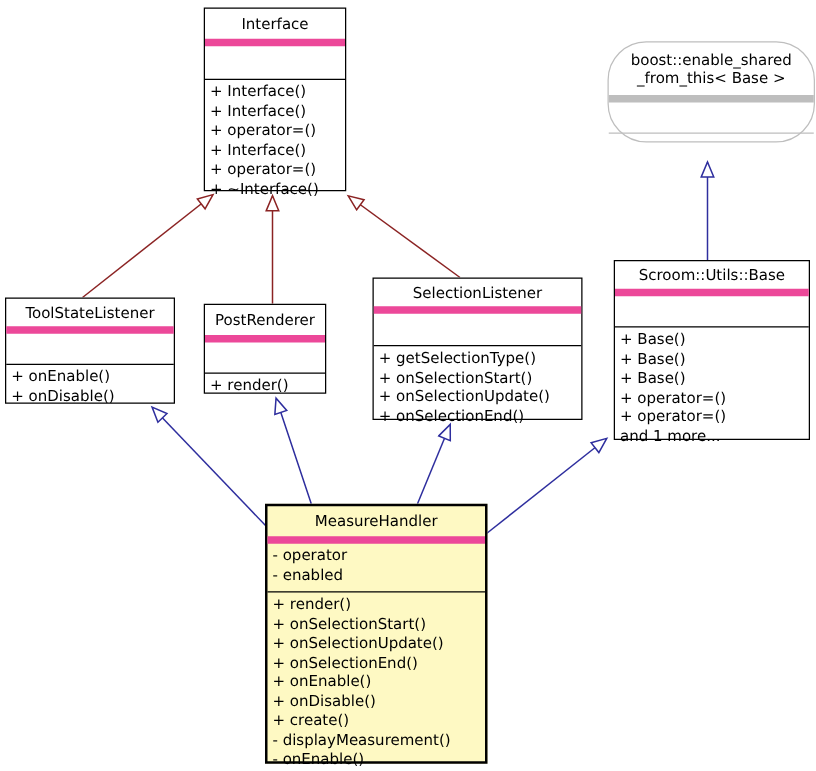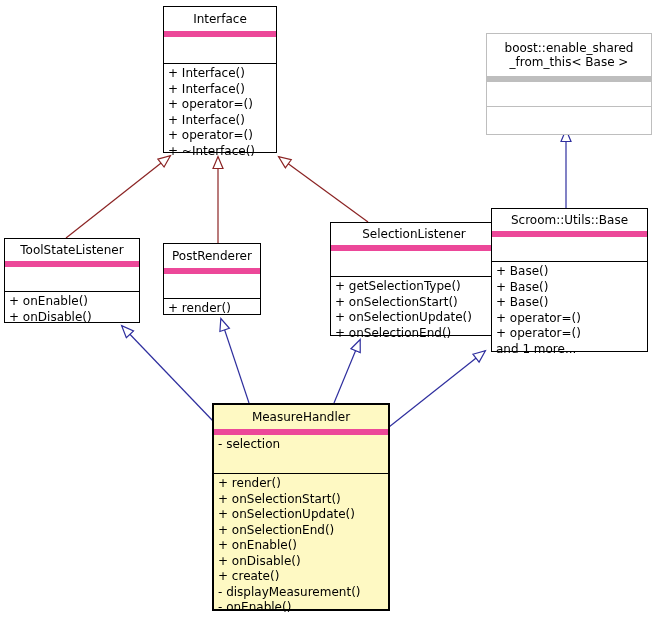--- a/index.html
+++ b/index.html
@@ -25,27 +25,27 @@
   .uml.external{border-color:#bebebe;}
   .uml.external .title{border-bottom-color:#bebebe;}
   .uml.external .attrs{border-bottom-color:#bebebe;}
 
   
   .uml.focus{background:#fef9c3;border-width:2px;}
 
   
   #box-interface   {left:163px;top:6px;  width:114px;height:147px;}
   #box-interface .title{height:24px;}   #box-interface .attrs{height:27px;}
-  #box-boost       {left:486px;top:33px; width:166px;height:102px;}
+  #box-boost       {left:486px;top:33px; width:166px;height:81px;border-radius:31px;}
   #box-boost .title{height:42px;}       #box-boost .attrs{height:25px;}
   #box-toolstate   {left:4px;  top:238px;width:136px;height:85px;}
   #box-toolstate .title{height:22px;}   #box-toolstate .attrs{height:25px;}
   #box-postrenderer{left:163px;top:243px;width:98px;height:72px;}
   #box-postrenderer .title{height:24px;} #box-postrenderer .attrs{height:25px;}
-  #box-selection   {left:298px;top:222px;width:168px;height:114px;margin-left:32px;}
+  #box-selection   {left:298px;top:222px;width:168px;height:114px;}
   #box-selection .title{height:22px;}   #box-selection .attrs{height:26px;}
   #box-scroom      {left:491px;top:208px;width:157px;height:144px;}
   #box-scroom .title{height:22px;}      #box-scroom .attrs{height:25px;}
   #box-measure     {left:212px;top:403px;width:178px;height:208px;}
   #box-measure .title{height:24px;}     #box-measure .attrs{height:39px;}
 </style>
 </head>
 <body>
 
 <svg id="edge-layer" viewBox="0 0 653 617" xmlns="http://www.w3.org/2000/svg">
@@ -124,21 +124,22 @@
       <div class="member">+ Base()</div>
       <div class="member">+ operator=()</div>
       <div class="member">+ operator=()</div>
       <div class="member">and 1 more...</div>
     </div>
 </div>
 
 <div class="uml focus" id="box-measure">
   <div class="title">MeasureHandler</div>
   <div class="attrs">
-      <div class="member">- selection</div>
+      <div class="member">- operator</div>
+      <div class="member">- enabled</div>
     </div>
   <div class="methods">
       <div class="member">+ render()</div>
       <div class="member">+ onSelectionStart()</div>
       <div class="member">+ onSelectionUpdate()</div>
       <div class="member">+ onSelectionEnd()</div>
       <div class="member">+ onEnable()</div>
       <div class="member">+ onDisable()</div>
       <div class="member">+ create()</div>
       <div class="member">- displayMeasurement()</div>

